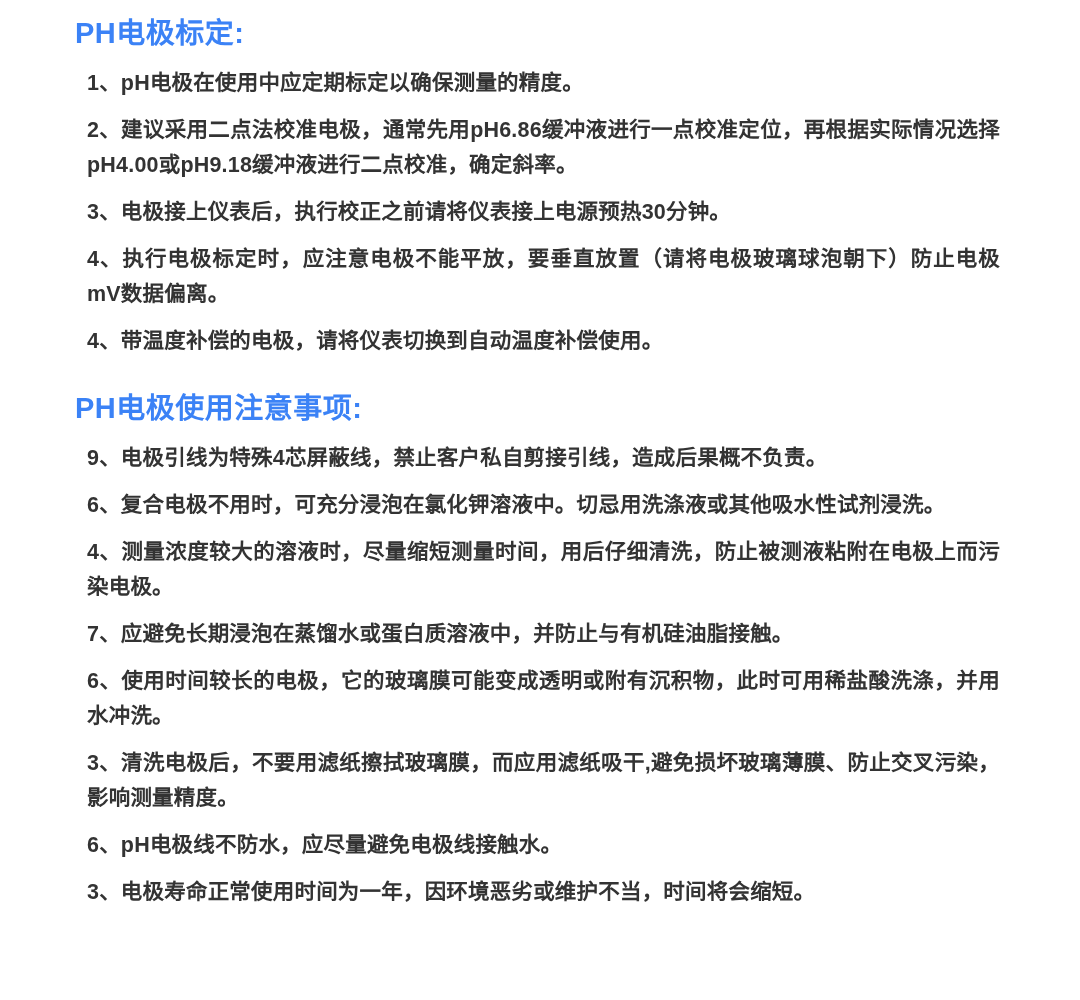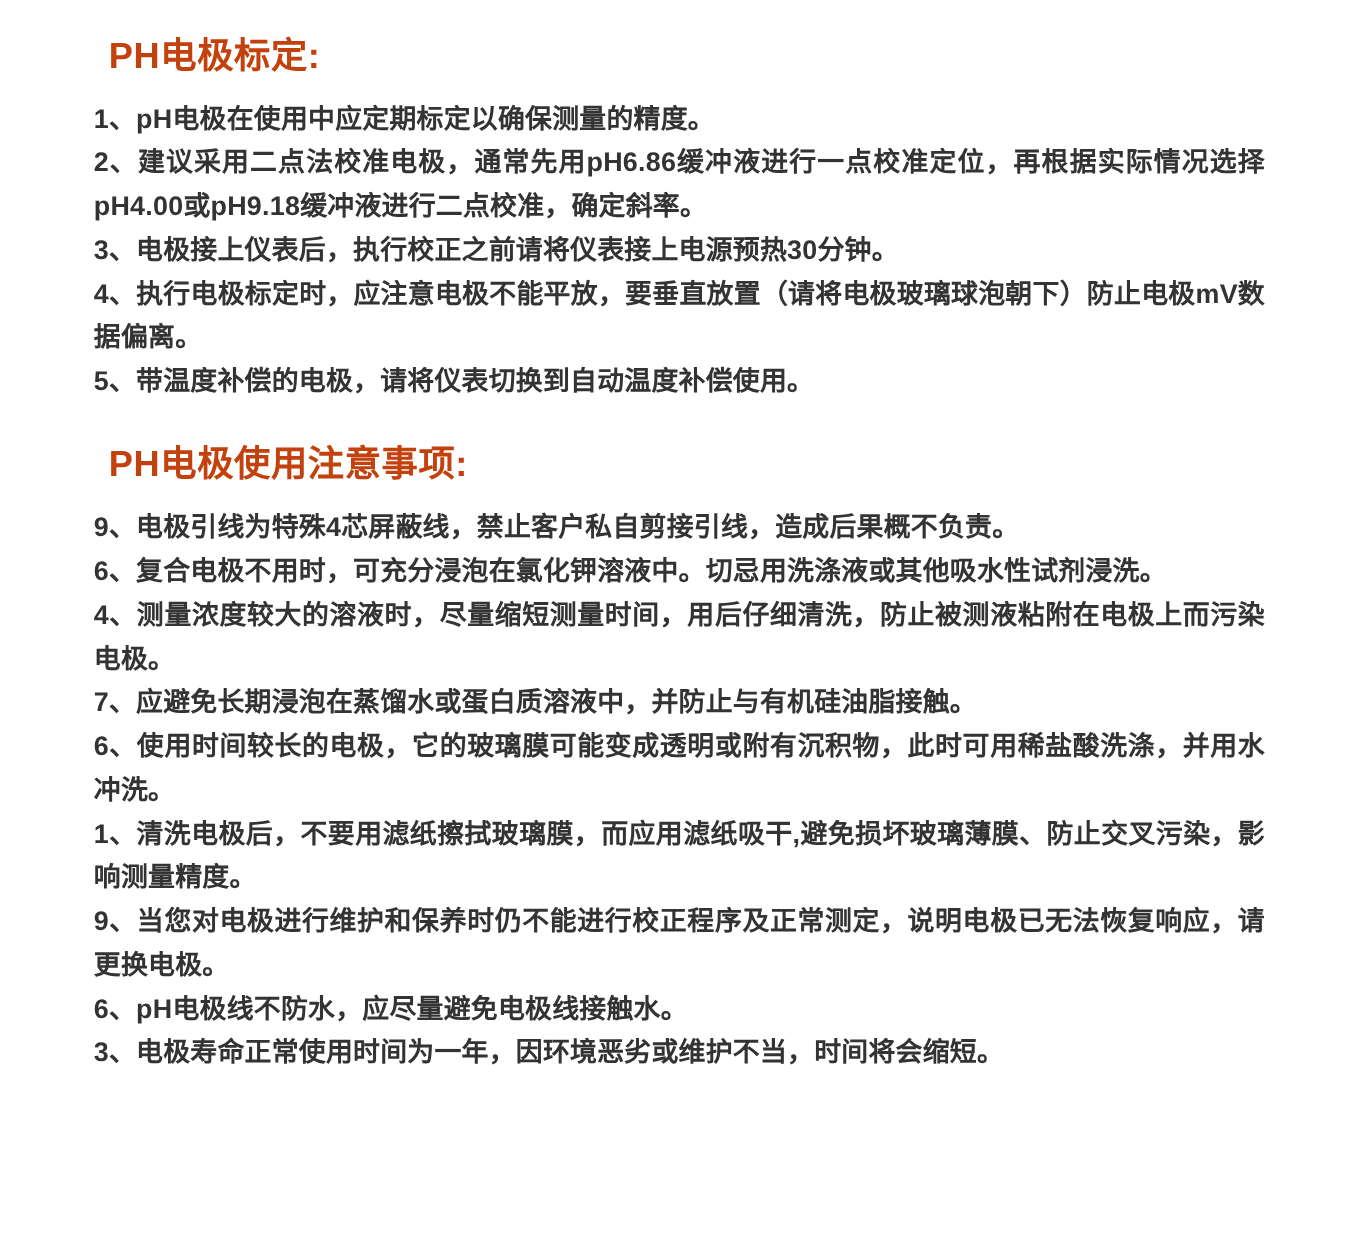--- a/index.html
+++ b/index.html
@@ -22,52 +22,51 @@
   .doc-section {
     margin: 0;
   }
   .doc-section + .doc-section {
     margin-top: 28px;
   }
   .heading {
     font-size: 29px;
     font-weight: 700;
     line-height: 42px;
-    margin: 12px;
-    color: #c2410c;
+    margin: 0;
+    color: #3b82f6;
     letter-spacing: 0.5px;
   }
   .item {
     font-size: 21.5px;
     font-weight: 600;
     line-height: 35px;
-    margin: 0;
+    margin: 12px;
     color: #333333;
     letter-spacing: 0.2px;
     text-align: justify;
     text-justify: inter-ideograph;
   }
 </style>
 </head>
 <body style="background: rgb(255, 255, 255); color: rgb(51, 51, 51);">
 
 <main class="doc" id="doc">
     <section class="doc-section">
       <h1 class="heading">PH电极标定:</h1>
       <p class="item">1、pH电极在使用中应定期标定以确保测量的精度。</p>
       <p class="item">2、建议采用二点法校准电极，通常先用pH6.86缓冲液进行一点校准定位，再根据实际情况选择pH4.00或pH9.18缓冲液进行二点校准，确定斜率。</p>
       <p class="item">3、电极接上仪表后，执行校正之前请将仪表接上电源预热30分钟。</p>
       <p class="item">4、执行电极标定时，应注意电极不能平放，要垂直放置（请将电极玻璃球泡朝下）防止电极mV数据偏离。</p>
-      <p class="item">5、带温度补偿的电极，请将仪表切换到自动温度补偿使用。</p>
+      <p class="item">4、带温度补偿的电极，请将仪表切换到自动温度补偿使用。</p>
     </section>
     <section class="doc-section">
       <h1 class="heading">PH电极使用注意事项:</h1>
       <p class="item">9、电极引线为特殊4芯屏蔽线，禁止客户私自剪接引线，造成后果概不负责。</p>
       <p class="item">6、复合电极不用时，可充分浸泡在氯化钾溶液中。切忌用洗涤液或其他吸水性试剂浸洗。</p>
       <p class="item">4、测量浓度较大的溶液时，尽量缩短测量时间，用后仔细清洗，防止被测液粘附在电极上而污染电极。</p>
       <p class="item">7、应避免长期浸泡在蒸馏水或蛋白质溶液中，并防止与有机硅油脂接触。</p>
       <p class="item">6、使用时间较长的电极，它的玻璃膜可能变成透明或附有沉积物，此时可用稀盐酸洗涤，并用水冲洗。</p>
-      <p class="item">1、清洗电极后，不要用滤纸擦拭玻璃膜，而应用滤纸吸干,避免损坏玻璃薄膜、防止交叉污染，影响测量精度。</p>
-      <p class="item">9、当您对电极进行维护和保养时仍不能进行校正程序及正常测定，说明电极已无法恢复响应，请更换电极。</p>
+      <p class="item">3、清洗电极后，不要用滤纸擦拭玻璃膜，而应用滤纸吸干,避免损坏玻璃薄膜、防止交叉污染，影响测量精度。</p>
       <p class="item">6、pH电极线不防水，应尽量避免电极线接触水。</p>
       <p class="item">3、电极寿命正常使用时间为一年，因环境恶劣或维护不当，时间将会缩短。</p>
     </section>
   </main>
 
 </body></html>

